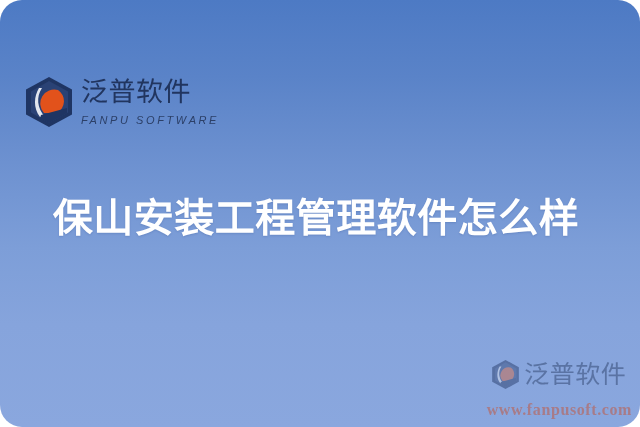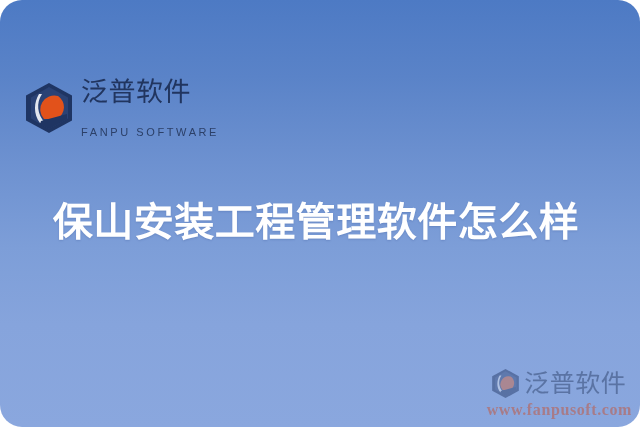--- a/index.html
+++ b/index.html
@@ -57,32 +57,33 @@
     letter-spacing: 0.5px;
     white-space: nowrap;
   }
   .brand-en {
     font-family: "Liberation Sans", sans-serif;
     font-size: 11px;
     line-height: 1.2;
     font-weight: 400;
     color: #2c4068;
     letter-spacing: 2.6px;
-    margin-top: 20px;
+    margin-top: 8px;
     white-space: nowrap;
+    font-style: italic;
   }
 
   
   .headline {
     position: absolute;
     left: 0;
     right: 8px;
     top: 196px;
     text-align: center;
-    font-family: Liberation Sans, sans-serif;
+    font-family: Liberation Mono, monospace;
     font-size: 40px;
     line-height: 52px;
     font-weight: 700;
     color: #ffffff;
     letter-spacing: 0.5px;
     white-space: nowrap;
     text-shadow: 0 1px 2px rgba(40, 70, 130, 0.22);
   }
 
   
@@ -115,21 +116,21 @@
     letter-spacing: 0.5px;
     white-space: nowrap;
   }
   .watermark-url {
     font-family: "Liberation Serif", "DejaVu Serif", serif;
     font-size: 16px;
     line-height: 1.1;
     font-weight: 700;
     color: #c4553a;
     letter-spacing: 0.6px;
-    margin-top: 3px;
+    margin-top: 12px;
     white-space: nowrap;
   }
 </style>
 </head>
 <body>
 
 <div class="banner">
 
   <div class="brand-logo">
     <span class="brand-mark-wrap">

